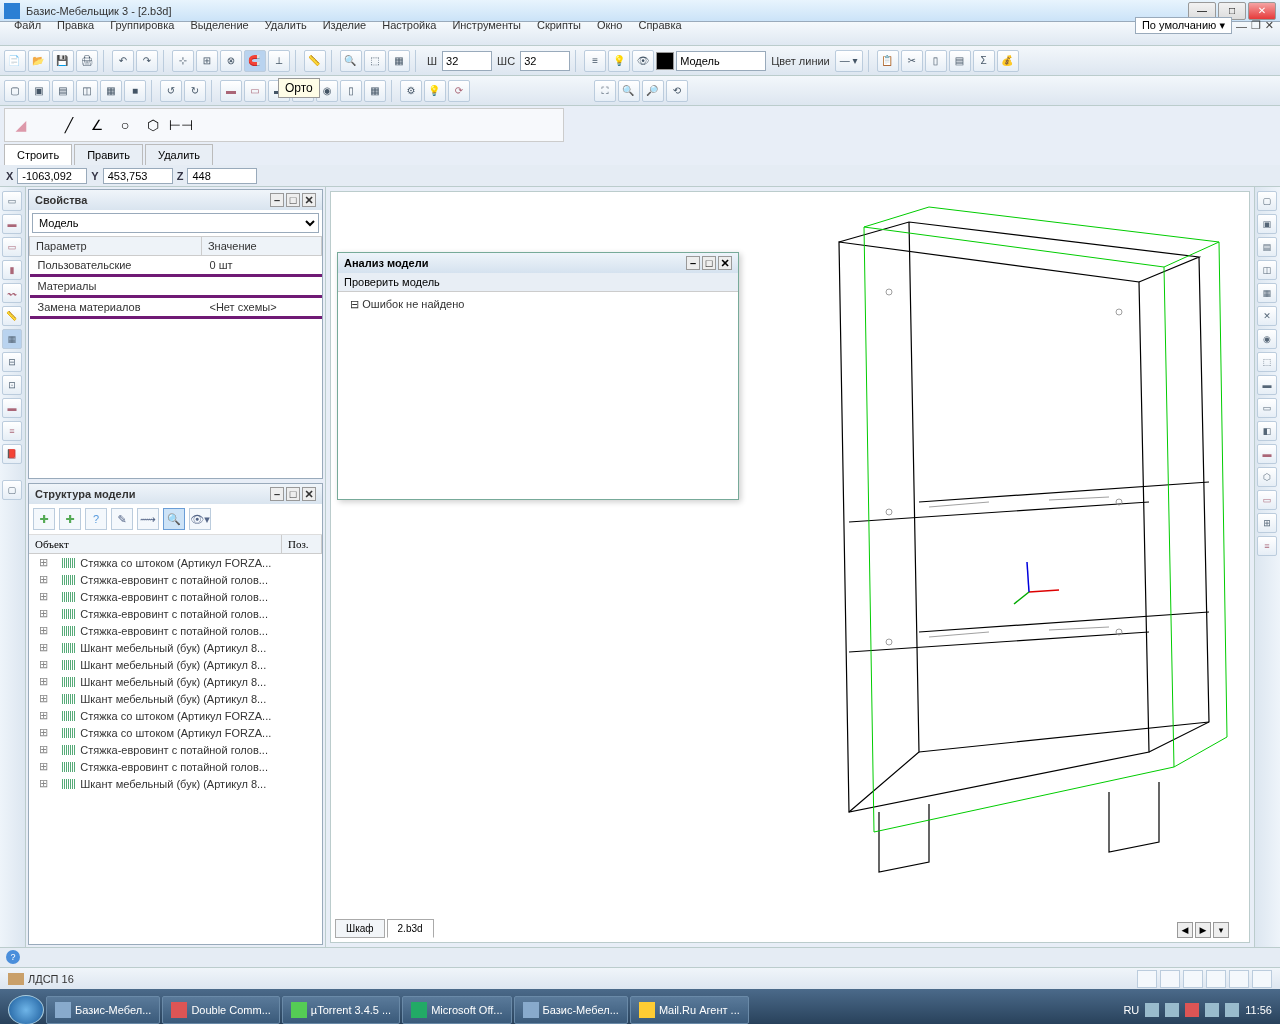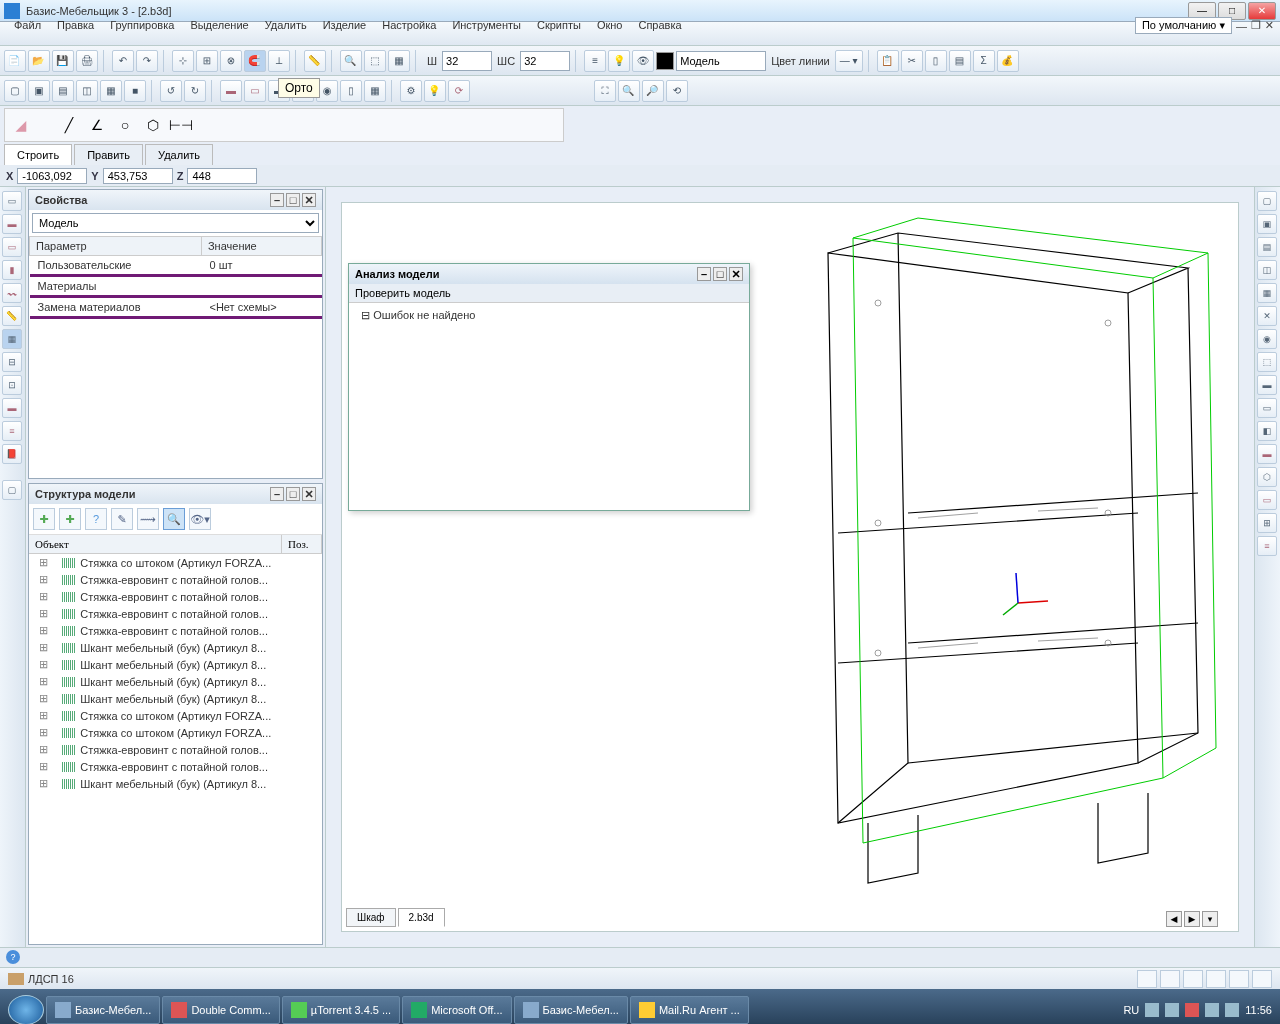--- a/index.html
+++ b/index.html
@@ -47,21 +47,21 @@
 .proptable td { border-bottom: 3px solid #701a75; padding: 3px 8px; color: #333; }
 .structtools { display: flex; gap: 4px; padding: 4px; border-bottom: 1px solid #ddd; }
 .structbtn { width: 22px; height: 22px; border: 1px solid #bcd; background: #f4f8fc; cursor: pointer; font-size: 11px; display: flex; align-items: center; justify-content: center; color:#568; }
 .structbtn.active { background: #cde3f7; border-color: #6a9dd6; }
 .structhdr { display: flex; background: #eef3f8; border-bottom: 1px solid #ccc; }
 .structhdr div { padding: 3px 6px; border-right: 1px solid #ccc; font-family: Liberation Serif, serif; }
 .structlist { flex: 1; overflow-y: auto; }
 .structitem { display: flex; align-items: center; padding: 2px 4px 2px 36px; cursor: pointer; color: #333; }
 .structitem::before { content: "⊞"; position: relative; left: -26px; color: #888; margin-right: -12px; }
 .structicon { width: 14px; height: 10px; background: repeating-linear-gradient(90deg,#5a7,#5a7 1px,transparent 1px,transparent 2px); margin-right: 4px; }
-.viewport { flex: 1; background: #fff; position: relative; border: 1px solid #bcc; margin: 15px; }
+.viewport { flex: 1; background: #fff; position: relative; border: 1px solid #bcc; margin: 4px; }
 .floatwin { position: absolute; border: 1px solid #7a9; background: #fff; box-shadow: 2px 2px 6px rgba(0,0,0,0.2); }
 .floatwin .fhdr { height: 20px; background: linear-gradient(#eef4fa,#d5e2ef); display: flex; align-items: center; padding: 0 6px; font-weight: bold; }
 .floatwin .subhdr { background: #e8eef5; padding: 3px 6px; border-bottom: 1px solid #ccc; }
 .floatwin .msg { padding: 6px 12px; color: #333; }
 .viewtabs { position: absolute; bottom: 4px; left: 4px; display: flex; }
 .viewtab { padding: 3px 10px; border: 1px solid #aaa; background: #f2f5f8; margin-right: 2px; font-size: 10px; }
 .viewtab.active { background: #fff; border-bottom-color: #fff; }
 .viewctrl { position: absolute; bottom: 4px; right: 20px; display: flex; gap: 2px; }
 .navbtn { width: 16px; height: 16px; border: 1px solid #999; background: #eee; font-size: 9px; text-align: center; line-height: 14px; cursor: pointer; }
 .statusbar { height: 22px; background: linear-gradient(#f0f5fa,#dde6f0); display: flex; align-items: center; padding: 0 8px; border-top: 1px solid #bcc; }

